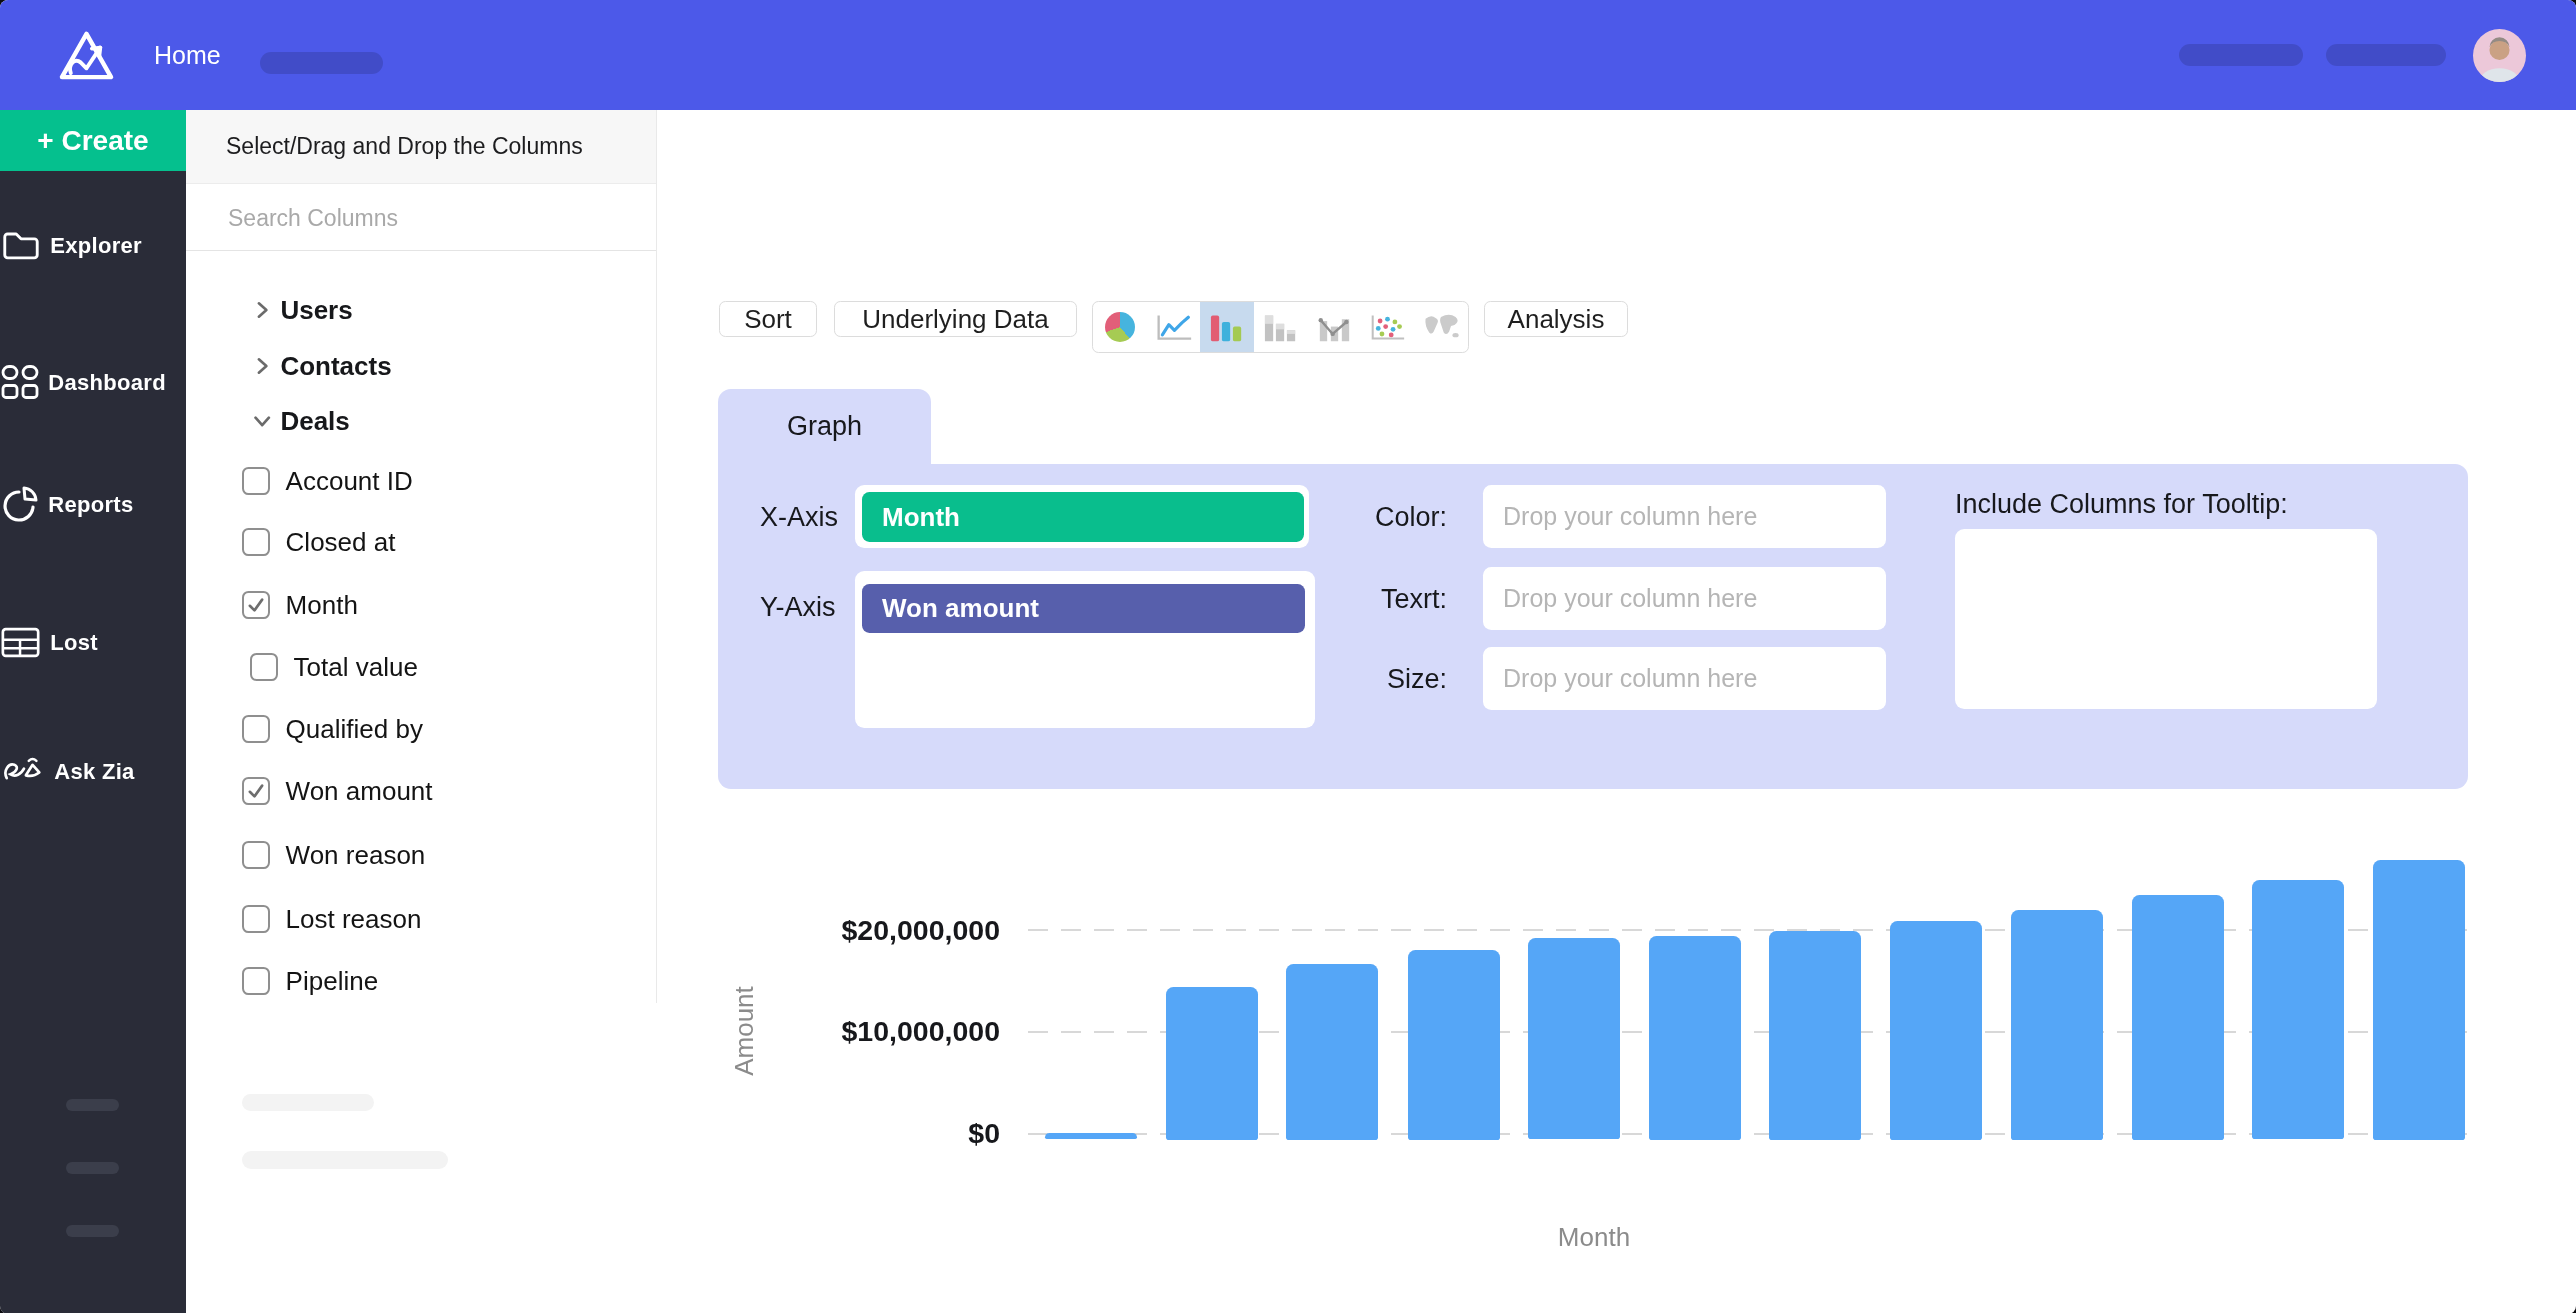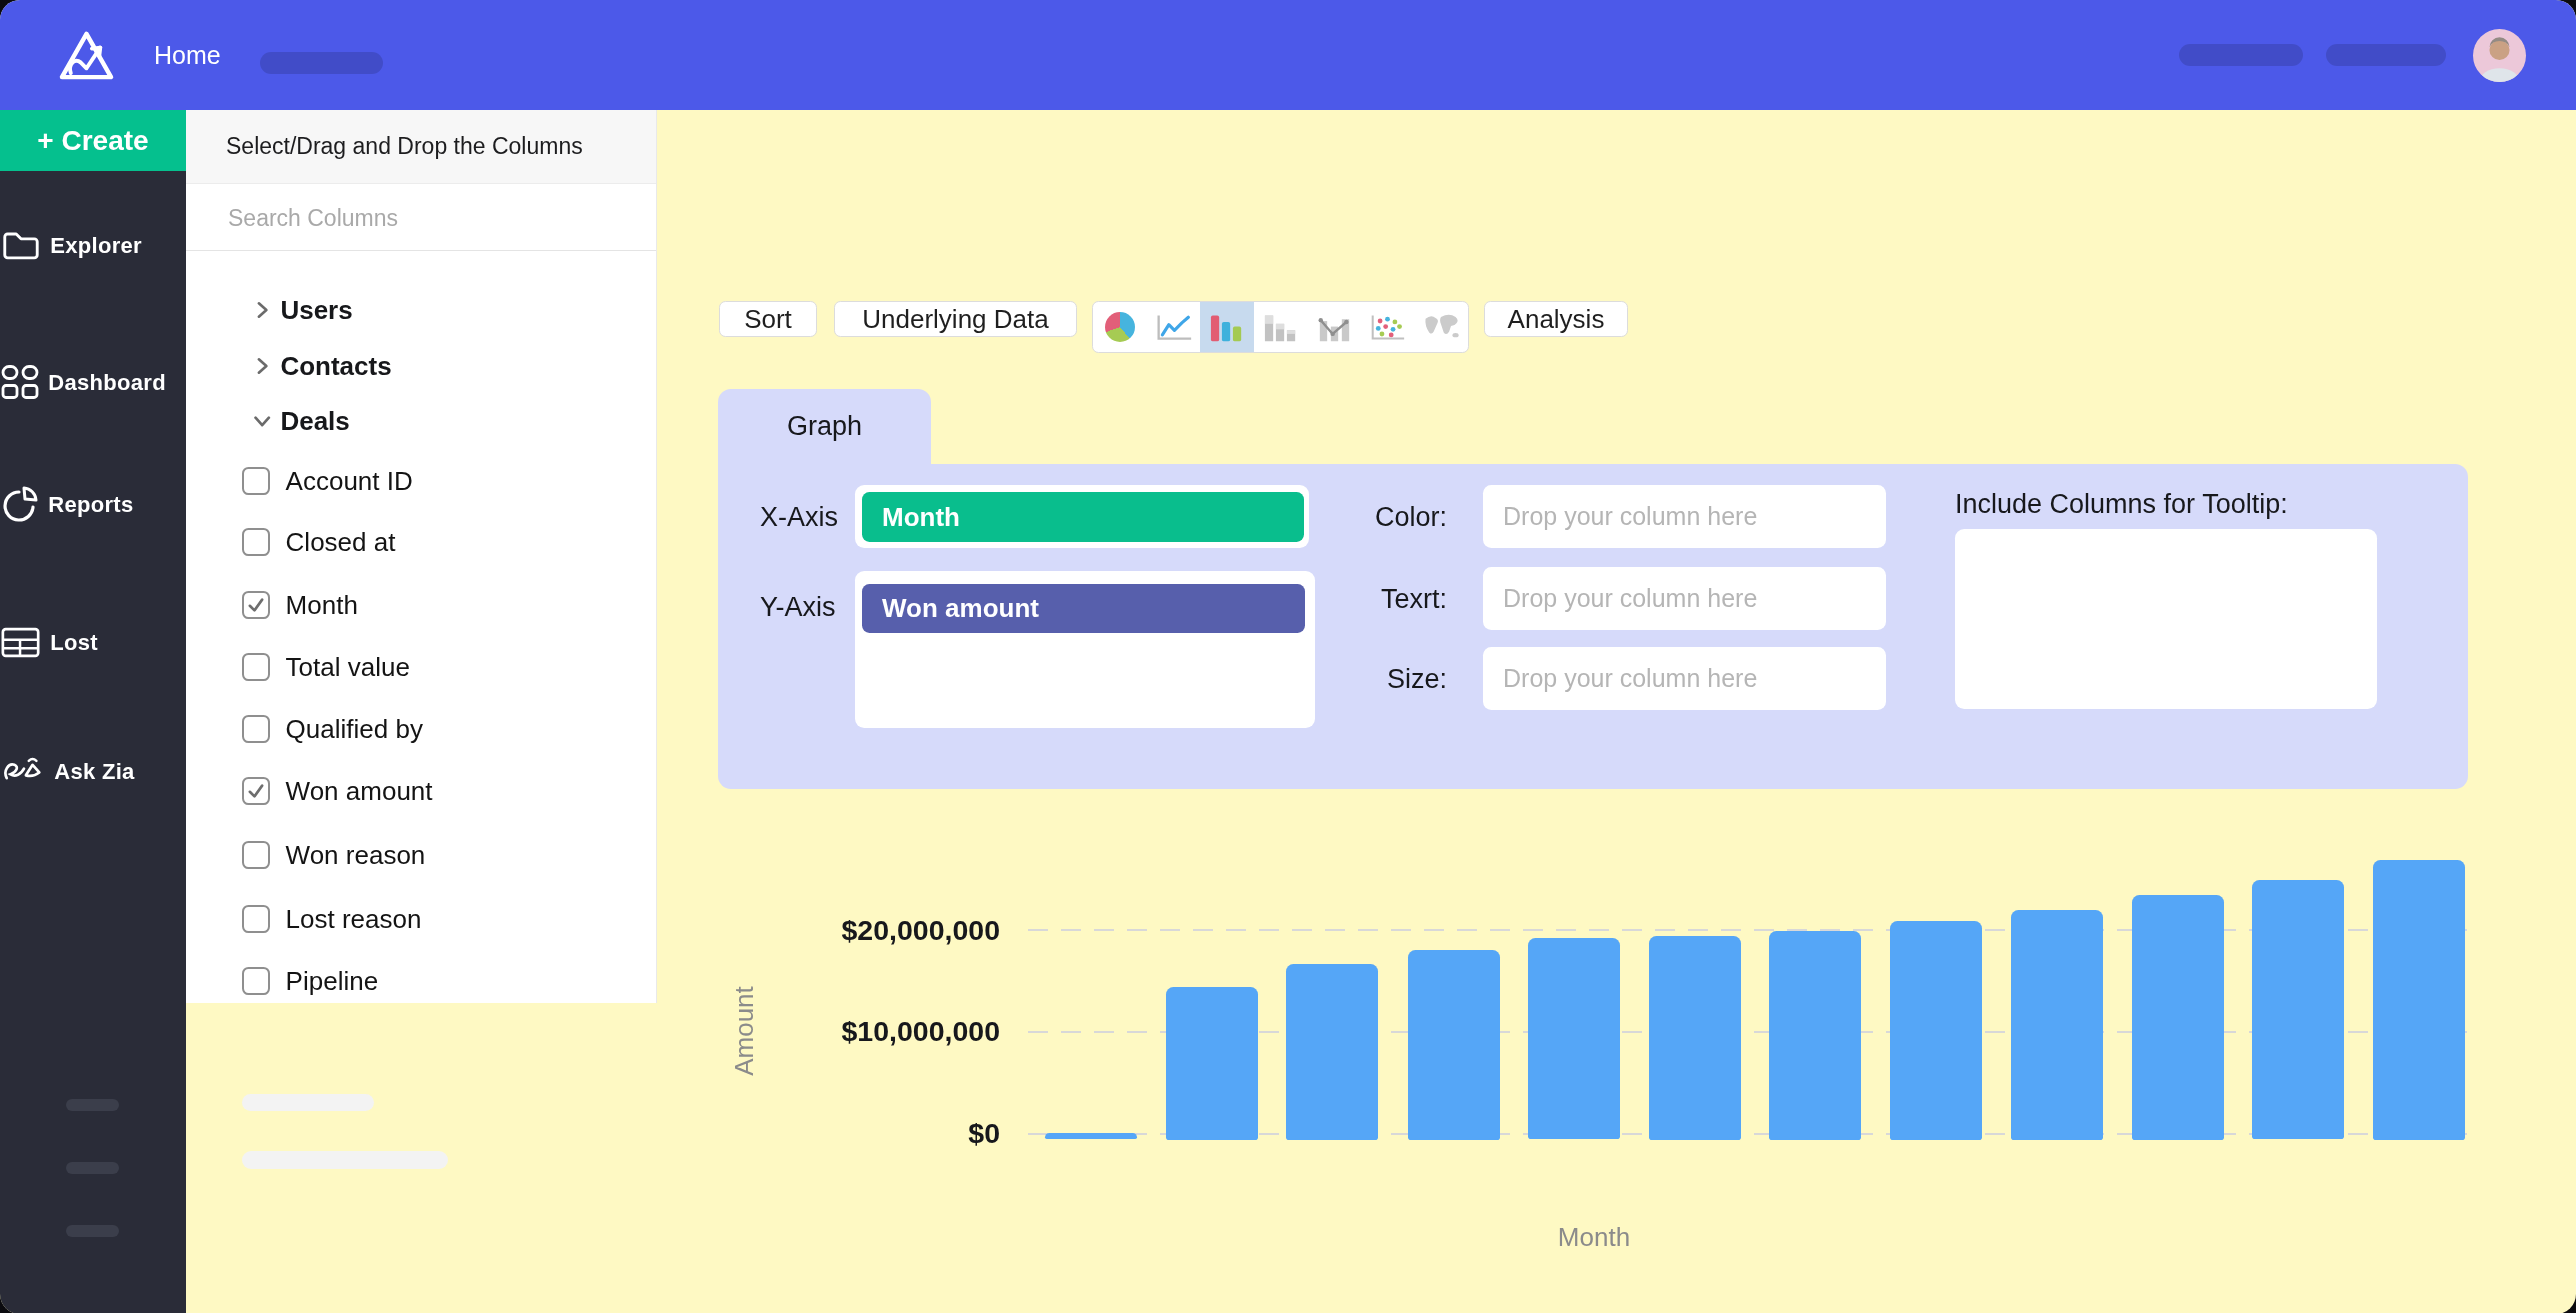--- a/index.html
+++ b/index.html
@@ -1,16 +1,16 @@
 <!DOCTYPE html>
 <html style="font-size:14.7px"><head>
 <meta charset="utf-8">
 <style>
   html,body{margin:0;padding:0;background:#0b0b0f;font-family:"Liberation Sans",sans-serif;}
-  #app{position:relative;width:2576px;height:1314px;background:#fef9c3;border-radius:20px;overflow:hidden;}
+  #app{position:relative;width:2576px;height:1314px;background:#ffffff;border-radius:8px;overflow:hidden;}
 
   
   .topbar{position:absolute;left:0;top:0;width:2576px;height:110px;background:#4c59e9;}
   .topbar .home{position:absolute;left:154px;top:0;height:110px;line-height:110px;color:#fff;font-size:25px;font-weight:500;cursor:pointer;}
   .nav-pill{position:absolute;background:rgba(0,0,0,0.14);border-radius:11px;height:22px;}
   .avatar{position:absolute;left:2473px;top:28.5px;width:53px;height:53px;border-radius:50%;background:#ecc8d9;overflow:hidden;}
   .logo{position:absolute;left:57px;top:28px;}
 
   
   .rail{position:absolute;left:0;top:110px;width:186px;height:1203px;background:#2a2c38;}
@@ -193,21 +193,21 @@
       <span class="flbl">Closed at</span>
     </div>
     <div class="field-row" style="top:475px;">
       <span class="checkbox checked">
           <svg width="20" height="20" viewBox="0 0 26 26">
             <polyline points="5,14 11,20 21,6" fill="none" stroke="#6e6e6e" stroke-width="3.4" stroke-linecap="round" stroke-linejoin="round"></polyline>
           </svg>
         </span>
       <span class="flbl">Month</span>
     </div>
-    <div class="field-row" style="top:537px;">
+    <div class="field-row" style="top:537px;padding-left:8px;">
       <span class="checkbox"></span>
       <span class="flbl">Total value</span>
     </div>
     <div class="field-row" style="top:599px;">
       <span class="checkbox"></span>
       <span class="flbl">Qualified by</span>
     </div>
     <div class="field-row" style="top:661px;">
       <span class="checkbox checked">
           <svg width="20" height="20" viewBox="0 0 26 26">

